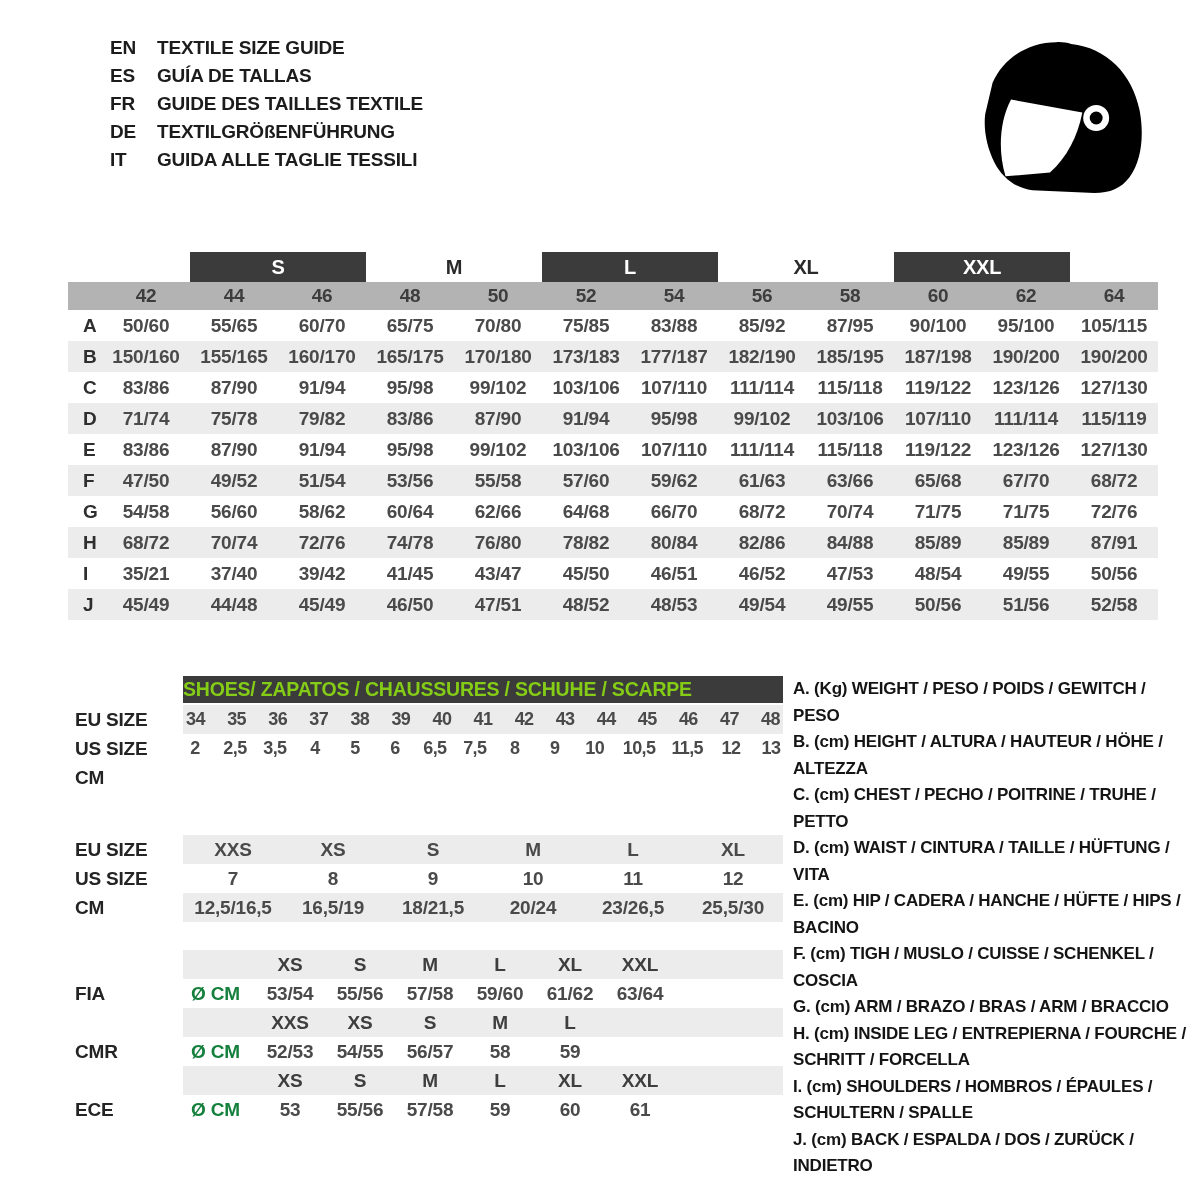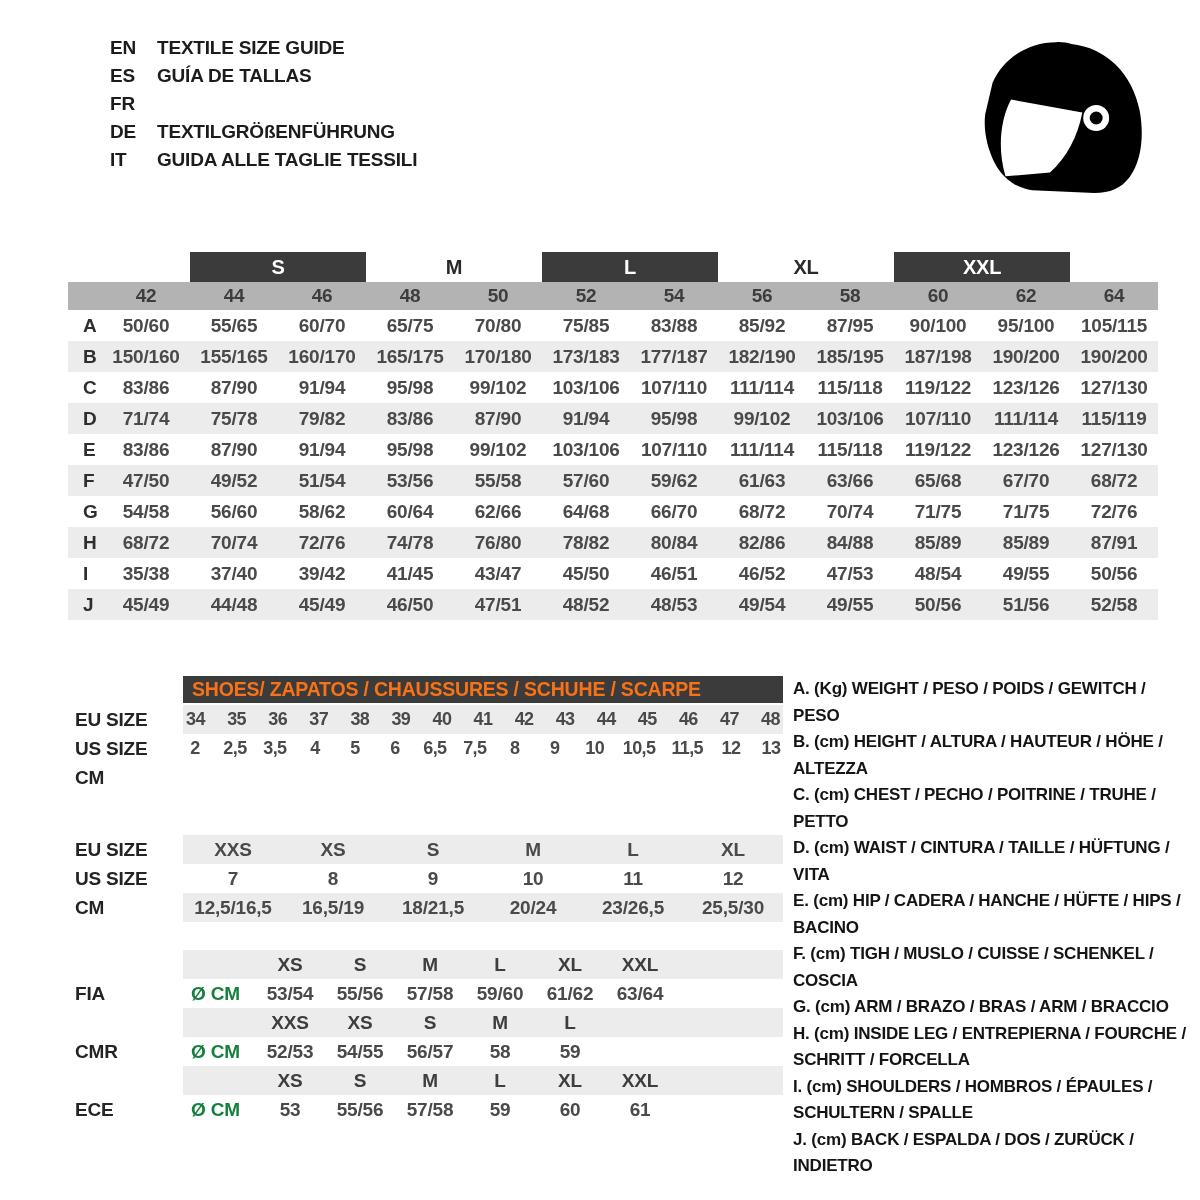--- a/index.html
+++ b/index.html
@@ -30,22 +30,22 @@
   tr.num-row { background:#b3b3b3; }
   tr.num-row td { height:28px; color:#3d3d3d; }
   tr.stripe { background:#ececec; }
   td.letter-cell { text-align:left; padding-left:15px; color:#2e2e2e; }
 
   
   .sec { position:absolute; left:75px; width:710px; }
   .srow { display:flex; height:29px; }
   .slabel { width:108px; display:flex; align-items:center; font-weight:700;
     font-size:19px; color:#242424; white-space:nowrap; }
-  .bar { width:600px; background:#3b3b3b; color:#f97316; font-weight:700;
-    font-size:19.5px; display:flex; align-items:center; padding-left:9px;
+  .bar { width:600px; background:#3b3b3b; color:#84cc16; font-weight:700;
+    font-size:19.5px; display:flex; align-items:center; padding-left:0;
     margin-bottom:2px; white-space:nowrap; }
   .barrow { margin-bottom:0; }
   .strip { width:600px; display:grid; }
   .strip.gray { background:#ececec; }
   .cols15 { grid-template-columns:repeat(15,1fr);gap:16px; }
   .cols6 { grid-template-columns:repeat(6,1fr); }
   .helmgrid { grid-template-columns:72px repeat(6,70px) 1fr; }
   .cell { display:flex; align-items:center; justify-content:center;
     font-weight:700; font-size:19px; color:#4a4a4a; white-space:nowrap; }
   .cols15 .cell { font-size:18px; letter-spacing:-0.6px; }
@@ -65,20 +65,21 @@
       <div class="lang-row">
         <span class="lang-code">EN</span>
         <span class="lang-label">TEXTILE SIZE GUIDE</span>
       </div>
       <div class="lang-row">
         <span class="lang-code">ES</span>
         <span class="lang-label">GUÍA DE TALLAS</span>
       </div>
       <div class="lang-row">
         <span class="lang-code">FR</span>
+        <span class="lang-label">GUIDE DES TAILLES TEXTILE</span>
       </div>
       <div class="lang-row">
         <span class="lang-code">DE</span>
         <span class="lang-label">TEXTILGRÖßENFÜHRUNG</span>
       </div>
       <div class="lang-row">
         <span class="lang-code">IT</span>
         <span class="lang-label">GUIDA ALLE TAGLIE TESSILI</span>
       </div>
     </div>
@@ -252,21 +253,21 @@
           <td>78/82</td>
           <td>80/84</td>
           <td>82/86</td>
           <td>84/88</td>
           <td>85/89</td>
           <td>85/89</td>
           <td>87/91</td>
         </tr>
         <tr>
           <td class="letter-cell">I</td>
-          <td>35/38</td>
+          <td>35/21</td>
           <td>37/40</td>
           <td>39/42</td>
           <td>41/45</td>
           <td>43/47</td>
           <td>45/50</td>
           <td>46/51</td>
           <td>46/52</td>
           <td>47/53</td>
           <td>48/54</td>
           <td>49/55</td>

